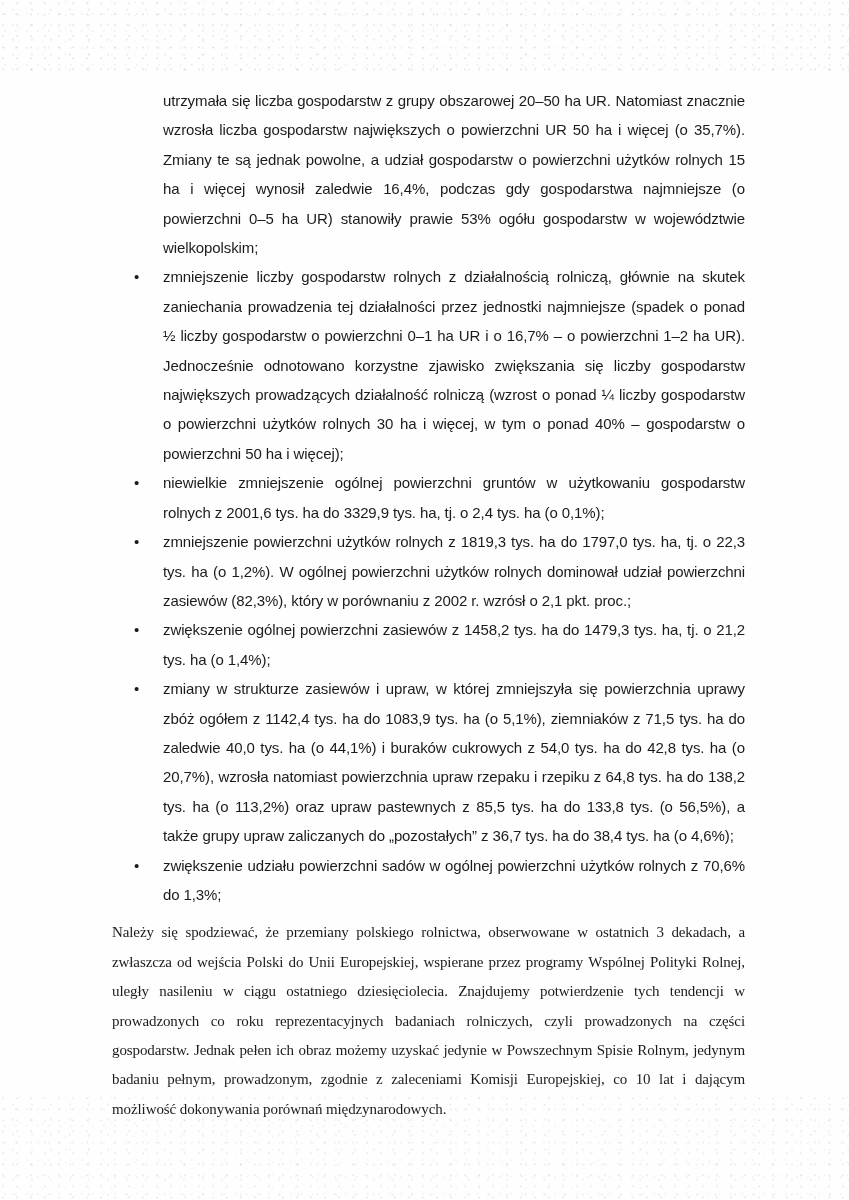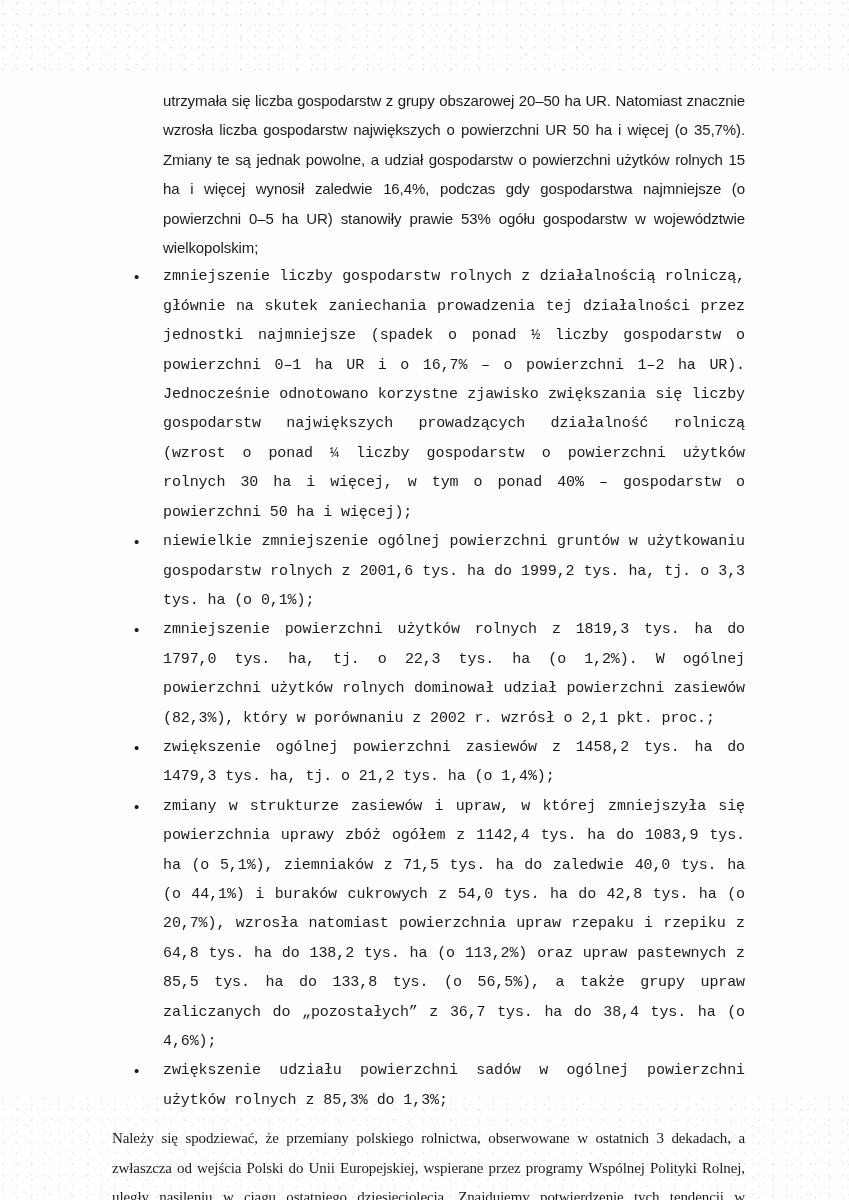--- a/index.html
+++ b/index.html
@@ -61,21 +61,20 @@
   }
   .bullet-marker {
     position: absolute;
     left: 22px;
     top: 0;
     font-size: 15px;
   }
   .bullet-text {
     display: block;
     text-align: justify;
-    font-family: Liberation Mono, monospace;
   }
   .closing {
     margin-top: 9px;
     font-family: Liberation Serif, serif;
   }
 </style>
 </head>
 <body>
 
 <div class="page">
@@ -88,41 +87,41 @@
 
     <ul class="bullet-list">
 
       <li class="bullet-item">
         <span class="bullet-marker">•</span>
         <span class="bullet-text">zmniejszenie liczby gospodarstw rolnych z działalnością rolniczą, głównie na skutek zaniechania prowadzenia tej działalności przez jednostki najmniejsze (spadek o ponad ½ liczby gospodarstw o powierzchni 0–1 ha UR i o 16,7% – o powierzchni 1–2 ha UR). Jednocześnie odnotowano korzystne zjawisko zwiększania się liczby gospodarstw największych prowadzących działalność rolniczą (wzrost o ponad ¼ liczby gospodarstw o powierzchni użytków rolnych 30 ha i więcej, w tym o ponad 40% – gospodarstw o powierzchni 50 ha i więcej);</span>
       </li>
 
       <li class="bullet-item">
         <span class="bullet-marker">•</span>
-        <span class="bullet-text">niewielkie zmniejszenie ogólnej powierzchni gruntów w użytkowaniu gospodarstw rolnych z 2001,6 tys. ha do 1999,2 tys. ha, tj. o 3,3 tys. ha (o 0,1%);</span>
+        <span class="bullet-text">niewielkie zmniejszenie ogólnej powierzchni gruntów w użytkowaniu gospodarstw rolnych z 2001,6 tys. ha do 3329,9 tys. ha, tj. o 2,4 tys. ha (o 0,1%);</span>
       </li>
 
       <li class="bullet-item">
         <span class="bullet-marker">•</span>
         <span class="bullet-text">zmniejszenie powierzchni użytków rolnych z 1819,3 tys. ha do 1797,0 tys. ha, tj. o 22,3 tys. ha (o 1,2%). W ogólnej powierzchni użytków rolnych dominował udział powierzchni zasiewów (82,3%), który w porównaniu z 2002 r. wzrósł o 2,1 pkt. proc.;</span>
       </li>
 
       <li class="bullet-item">
         <span class="bullet-marker">•</span>
         <span class="bullet-text">zwiększenie ogólnej powierzchni zasiewów z 1458,2 tys. ha do 1479,3 tys. ha, tj. o 21,2 tys. ha (o 1,4%);</span>
       </li>
 
       <li class="bullet-item">
         <span class="bullet-marker">•</span>
         <span class="bullet-text">zmiany w strukturze zasiewów i upraw, w której zmniejszyła się powierzchnia uprawy zbóż ogółem z 1142,4 tys. ha do 1083,9 tys. ha (o 5,1%), ziemniaków z 71,5 tys. ha do zaledwie 40,0 tys. ha (o 44,1%) i buraków cukrowych z 54,0 tys. ha do 42,8 tys. ha (o 20,7%), wzrosła natomiast powierzchnia upraw rzepaku i rzepiku z 64,8 tys. ha do 138,2 tys. ha (o 113,2%) oraz upraw pastewnych z 85,5 tys. ha do 133,8 tys. (o 56,5%), a także grupy upraw zaliczanych do „pozostałych” z 36,7 tys. ha do 38,4 tys. ha (o 4,6%);</span>
       </li>
 
       <li class="bullet-item">
         <span class="bullet-marker">•</span>
-        <span class="bullet-text">zwiększenie udziału powierzchni sadów w ogólnej powierzchni użytków rolnych z 85,3% do 1,3%;</span>
+        <span class="bullet-text">zwiększenie udziału powierzchni sadów w ogólnej powierzchni użytków rolnych z 70,6% do 1,3%;</span>
       </li>
 
     </ul>
 
     <p class="para closing">Należy się spodziewać, że przemiany polskiego rolnictwa, obserwowane w ostatnich 3 dekadach, a zwłaszcza od wejścia Polski do Unii Europejskiej, wspierane przez programy Wspólnej Polityki Rolnej, uległy nasileniu w ciągu ostatniego dziesięciolecia. Znajdujemy potwierdzenie tych tendencji w prowadzonych co roku reprezentacyjnych badaniach rolniczych, czyli prowadzonych na części gospodarstw. Jednak pełen ich obraz możemy uzyskać jedynie w Powszechnym Spisie Rolnym, jedynym badaniu pełnym, prowadzonym, zgodnie z zaleceniami Komisji Europejskiej, co 10 lat i dającym możliwość dokonywania porównań międzynarodowych.</p>
 
   </main>
 
   <div class="noise noise-bottom"></div>
 

